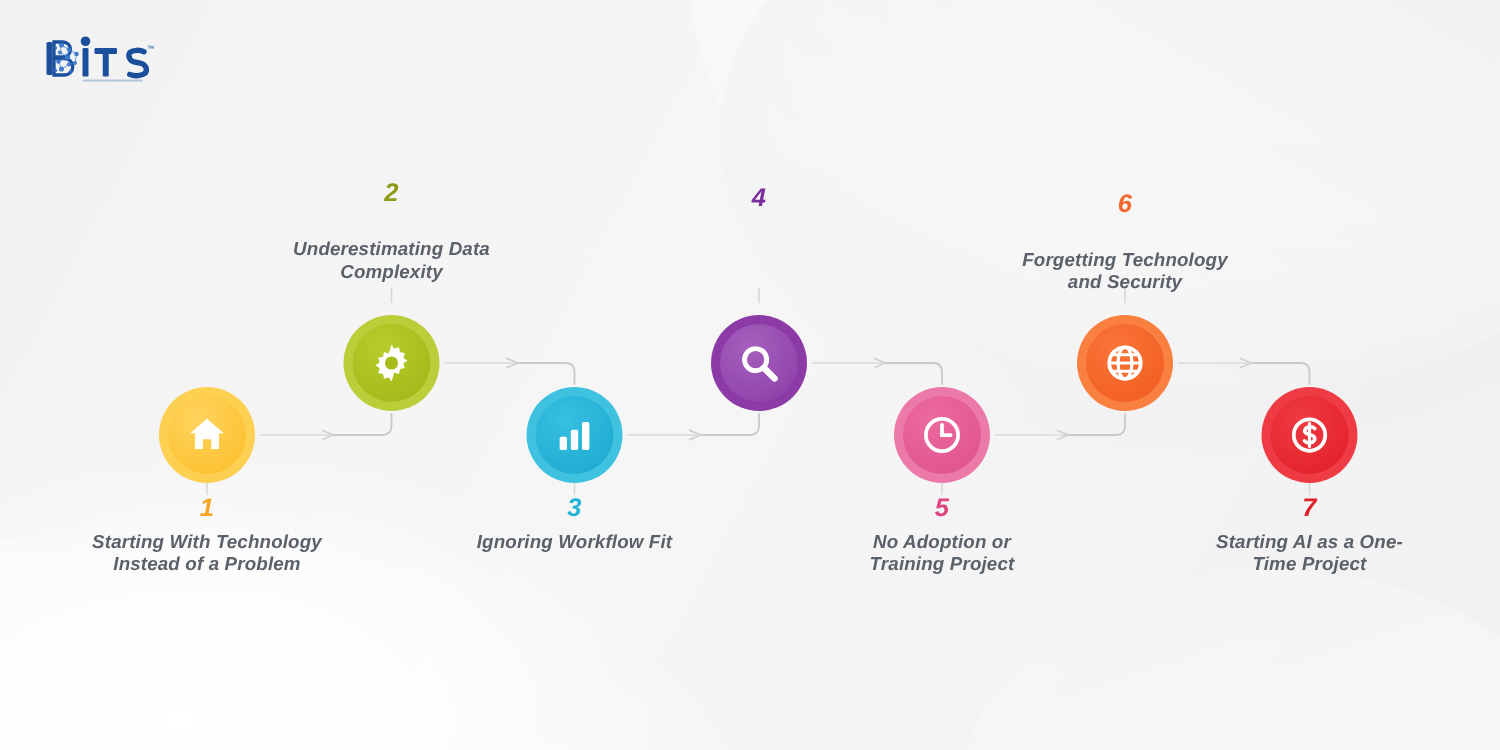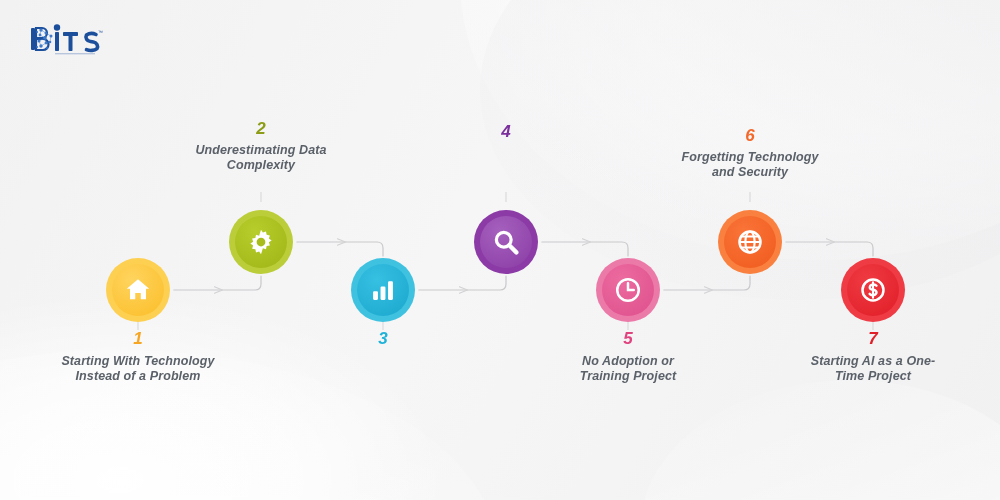--- a/index.html
+++ b/index.html
@@ -59,21 +59,21 @@
   .cap .num{
     font-size:17px;font-weight:bold;font-style:italic;line-height:1;
     letter-spacing:.2px;
   }
   .cap .txt{
     margin-top:7px;
     font-size:12.5px;font-weight:bold;font-style:italic;
     color:#5b6169;line-height:1.18;letter-spacing:.1px;
     white-space:pre-line;
   }
-  .cap.above .txt{margin-top:6px;}
+  .cap.above .txt{margin-top:22px;}
 </style>
 </head>
 <body>
 
 <div id="stage">
 
   <div class="bg-swoosh sw1"></div>
   <div class="bg-swoosh sw2"></div>
   <div class="bg-swoosh sw3"></div>
   <div class="bg-swoosh sw4"></div>
@@ -229,20 +229,21 @@
   </div>
 
   <div class="cap above" style="left:146px;top:120px;">
     <div class="num" style="color:#8d9c16;">2</div>
     <div class="txt">Underestimating Data
 Complexity</div>
   </div>
 
   <div class="cap" style="left:268px;top:330px;">
     <div class="num" style="color:#1fb3d8;">3</div>
+    <div class="txt">Ignoring Workflow Fit</div>
   </div>
 
   <div class="cap above" style="left:391px;top:123px;">
     <div class="num" style="color:#7b2f9c;">4</div>
   </div>
 
   <div class="cap" style="left:513px;top:330px;">
     <div class="num" style="color:#e0447f;">5</div>
     <div class="txt">No Adoption or
 Training Project</div>

